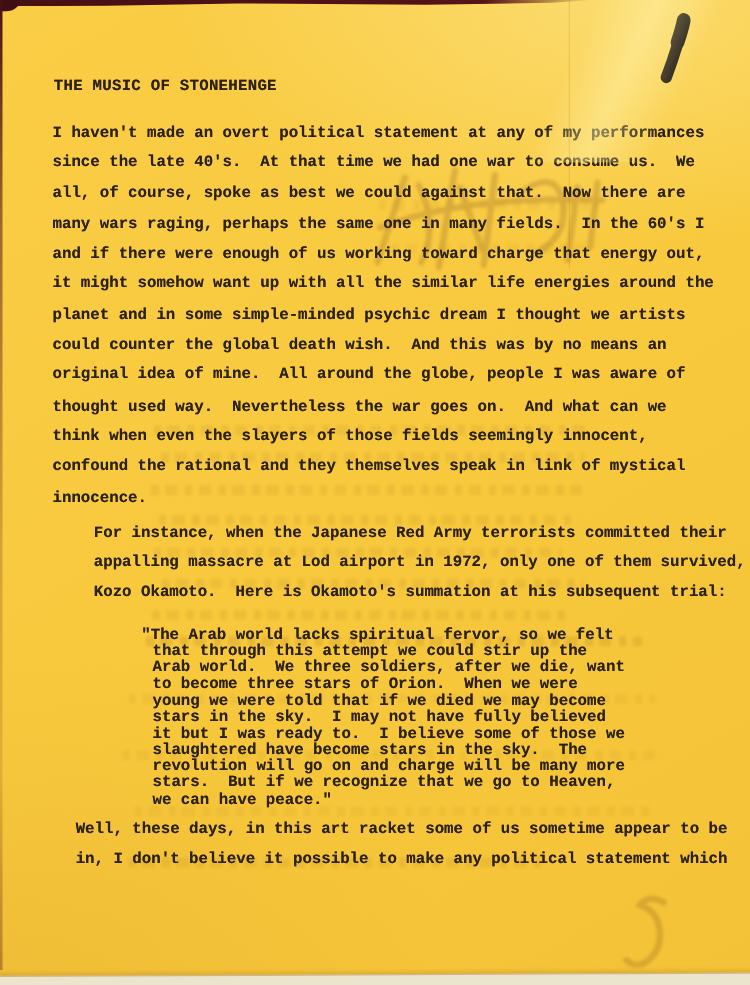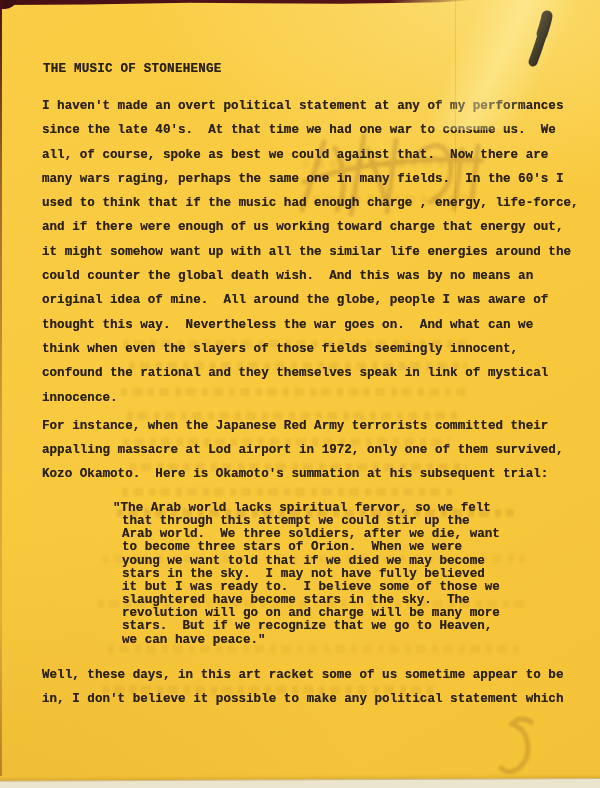--- a/index.html
+++ b/index.html
@@ -18,25 +18,25 @@
 
   
   .ink { color: #2b2114; text-shadow: 0 0 0.5px rgba(43,33,20,0.65); }
   .doc-title {
     position: absolute; left: 43px; top: 62px;
     font-size: 12.6px; white-space: pre; letter-spacing: 0.2px;
   }
   .body-text { position: absolute; left: 42px; top: 94px; width: 540px; }
   .tline { white-space: pre; font-size: 12.6px; }
   .para .tline { line-height: 24.3px; height: 24.3px; }
-  .para.p2 { margin-top: 4px; }
+  .para.p2 { margin-top: 4px; margin-left: 33px; }
   .quote { margin-top: 15px; margin-left: 80px; }
   .quote .tline { line-height: 13.2px; height: 13.2px; }
   .quote .tline:first-child { text-indent: -9px; }
-  .para.closing { margin-top: 16px; }
+  .para.closing { margin-top: 4px; text-align: right; }
   
   .para .tline:nth-child(3n+1) { transform: translateY(0.4px); }
   .para .tline:nth-child(3n)   { transform: translateY(-0.3px); }
 
   
   .edge-top {
     position: absolute; left: 0; top: 0; width: 474px; height: 5px;
     background: linear-gradient(90deg, #451014 0%, #4e1217 55%, #561419 82%, rgba(86,20,25,0) 100%);
     clip-path: polygon(0 0, 100% 0, 93% 45%, 72% 75%, 40% 55%, 18% 90%, 0 100%);
   }
@@ -114,41 +114,41 @@
   </svg>
 
   <div class="doc-title ink">THE MUSIC OF STONEHENGE</div>
 
   <div class="body-text ink">
     <div class="para p1">
         <div class="tline">I haven't made an overt political statement at any of my performances</div>
         <div class="tline">since the late 40's.  At that time we had one war to consume us.  We</div>
         <div class="tline">all, of course, spoke as best we could against that.  Now there are</div>
         <div class="tline">many wars raging, perhaps the same one in many fields.  In the 60's I</div>
-        <div class="tline">used to think that if the music had enough charge , energy, life-force,</div>
         <div class="tline">and if there were enough of us working toward charge that energy out,</div>
         <div class="tline">it might somehow want up with all the similar life energies around the</div>
+        <div class="tline">planet and in some simple-minded psychic dream I thought we artists</div>
         <div class="tline">could counter the global death wish.  And this was by no means an</div>
         <div class="tline">original idea of mine.  All around the globe, people I was aware of</div>
-        <div class="tline">thought this way.  Nevertheless the war goes on.  And what can we</div>
+        <div class="tline">thought used way.  Nevertheless the war goes on.  And what can we</div>
         <div class="tline">think when even the slayers of those fields seemingly innocent,</div>
         <div class="tline">confound the rational and they themselves speak in link of mystical</div>
         <div class="tline">innocence.</div>
       </div>
     <div class="para p2">
         <div class="tline">For instance, when the Japanese Red Army terrorists committed their</div>
         <div class="tline">appalling massacre at Lod airport in 1972, only one of them survived,</div>
         <div class="tline">Kozo Okamoto.  Here is Okamoto's summation at his subsequent trial:</div>
       </div>
     <div class="quote">
         <div class="tline">"The Arab world lacks spiritual fervor, so we felt</div>
         <div class="tline">that through this attempt we could stir up the</div>
         <div class="tline">Arab world.  We three soldiers, after we die, want</div>
         <div class="tline">to become three stars of Orion.  When we were</div>
-        <div class="tline">young we want told that if we died we may become</div>
+        <div class="tline">young we were told that if we died we may become</div>
         <div class="tline">stars in the sky.  I may not have fully believed</div>
         <div class="tline">it but I was ready to.  I believe some of those we</div>
         <div class="tline">slaughtered have become stars in the sky.  The</div>
         <div class="tline">revolution will go on and charge will be many more</div>
         <div class="tline">stars.  But if we recognize that we go to Heaven,</div>
         <div class="tline">we can have peace."</div>
       </div>
     <div class="para closing">
         <div class="tline">Well, these days, in this art racket some of us sometime appear to be</div>
         <div class="tline">in, I don't believe it possible to make any political statement which</div>

